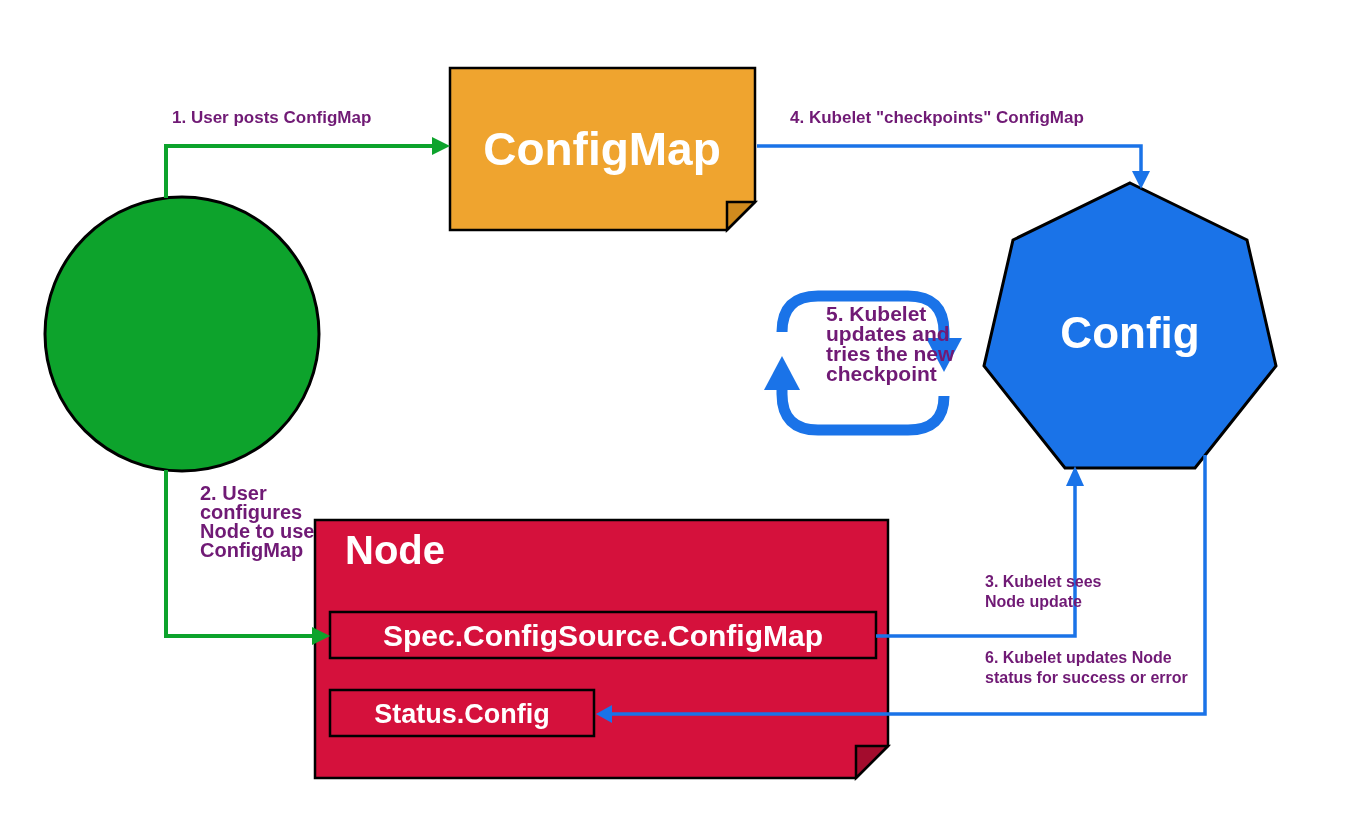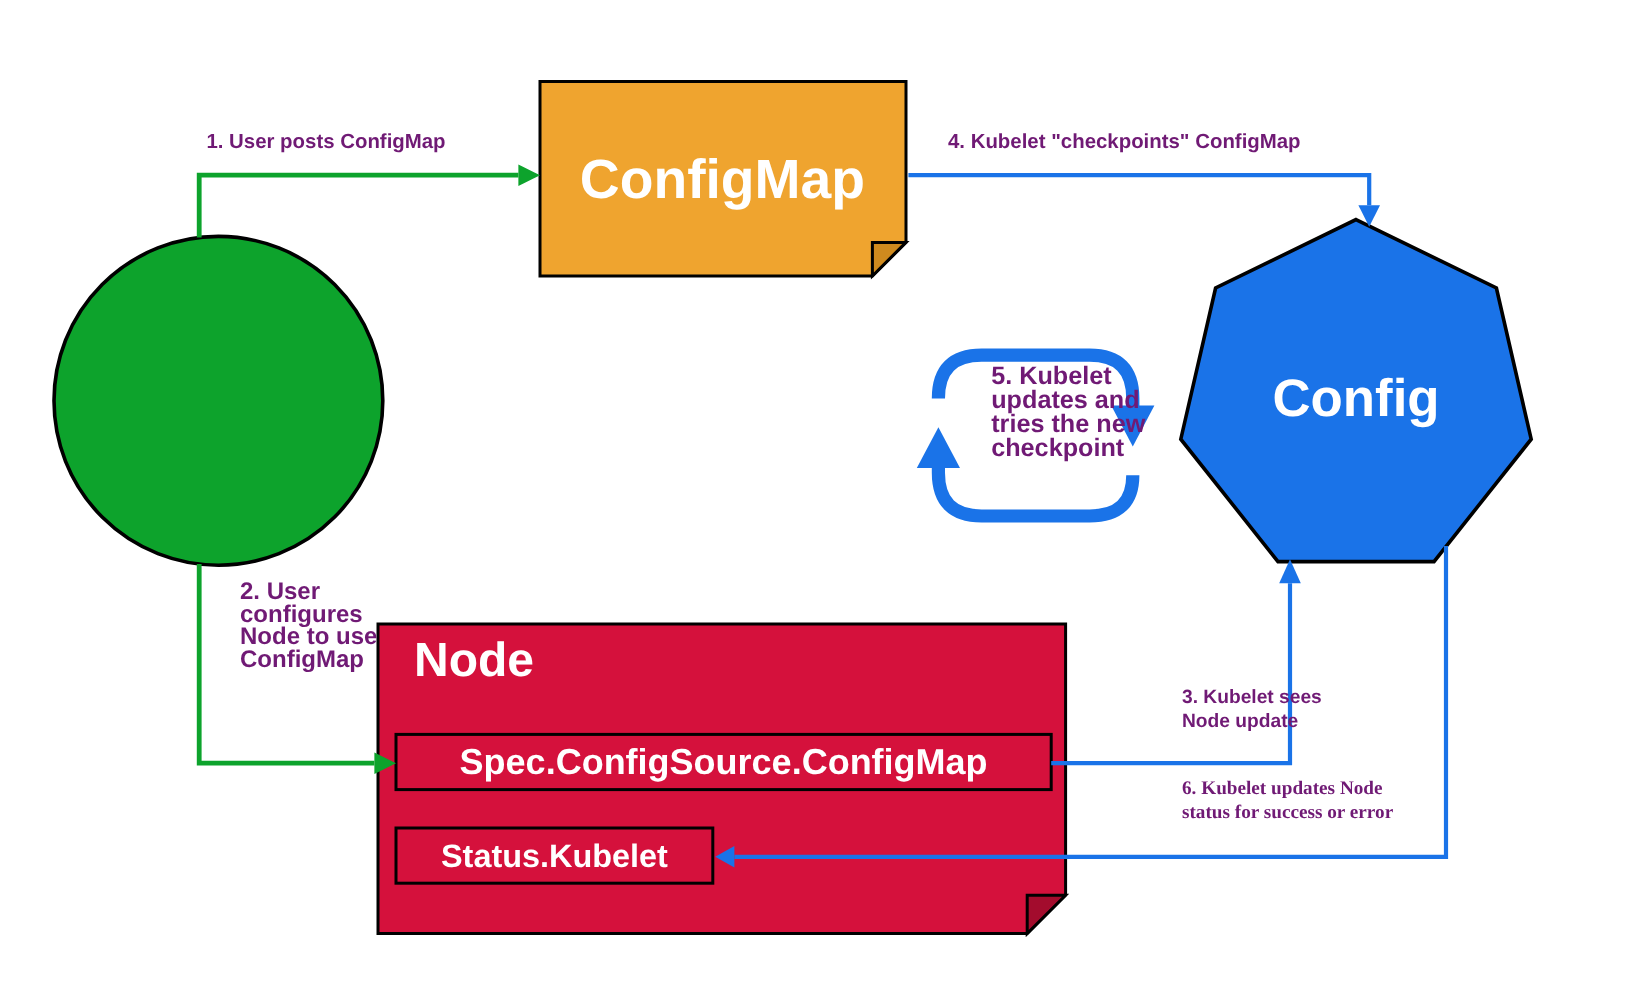--- a/index.html
+++ b/index.html
@@ -23,21 +23,21 @@
   #configmap-label { left:602px;  top:149px; font-size:46px; }
   #kubelet-label   { left:1130px; top:333px; font-size:44px; }
   #node-label      { left:345px;  top:528px; font-size:40px; }
   #spec-label      { left:603px;  top:636px; font-size:30px; }
   #status-label    { left:462px;  top:714px; font-size:27px; }
   #loop-text       { left:826px;  top:304px; font-size:21px; line-height:20px; }
   #arrow-label-step1 { left:172px; top:108px; font-size:17px; }
   #arrow-label-step4 { left:790px; top:108px; font-size:17px; }
   #arrow-label-step2 { left:200px; top:484px; font-size:20px; line-height:19px; }
   #arrow-label-step3 { left:985px; top:572px; font-size:16px; line-height:20px; }
-  #arrow-label-step6 { left:985px; top:648px; font-size:16px; line-height:20px;font-family:Liberation Serif, serif; }
+  #arrow-label-step6 { left:985px; top:648px; font-size:16px; line-height:20px; }
 </style>
 </head>
 <body>
 
 <div class="canvas">
 
   <svg width="1360" height="818" viewBox="0 0 1360 818">
 
     <circle cx="182" cy="334" r="137" stroke-width="3" fill="#0da32c" stroke="#000000"></circle>
 
@@ -75,21 +75,21 @@
 
 
   <div id="configmap-label" class="lbl centered white">ConfigMap</div>
 
   <div id="kubelet-label" class="lbl centered white">Config</div>
 
   <div id="node-label" class="lbl white">Node</div>
 
   <div id="spec-label" class="lbl centered white">Spec.ConfigSource.ConfigMap</div>
 
-  <div id="status-label" class="lbl centered white">Status.Kubelet</div>
+  <div id="status-label" class="lbl centered white">Status.Config</div>
 
   <div id="loop-text" class="lbl">
     <div>5. Kubelet</div>
     <div>updates and</div>
     <div>tries the new</div>
     <div>checkpoint</div>
   </div>
 
   <div id="arrow-label-step1" class="lbl">1. User posts ConfigMap</div>
 

